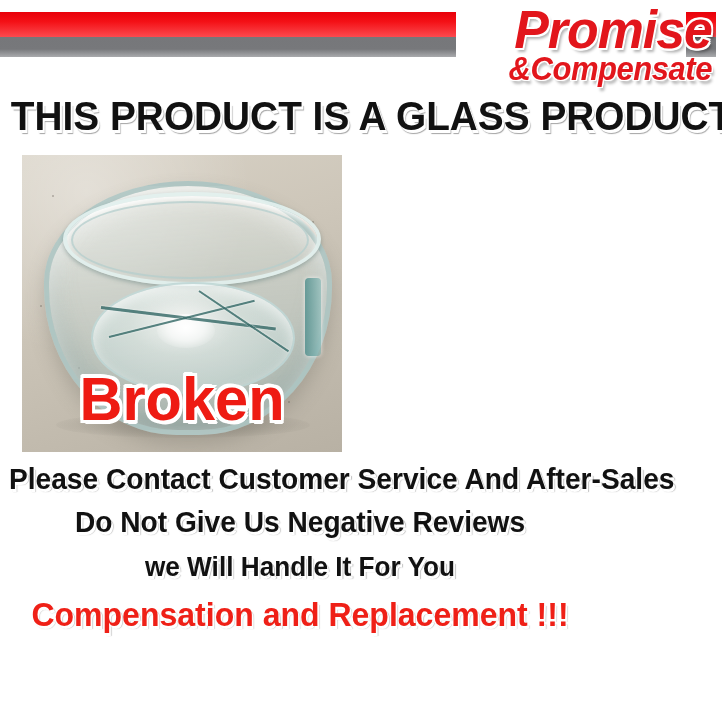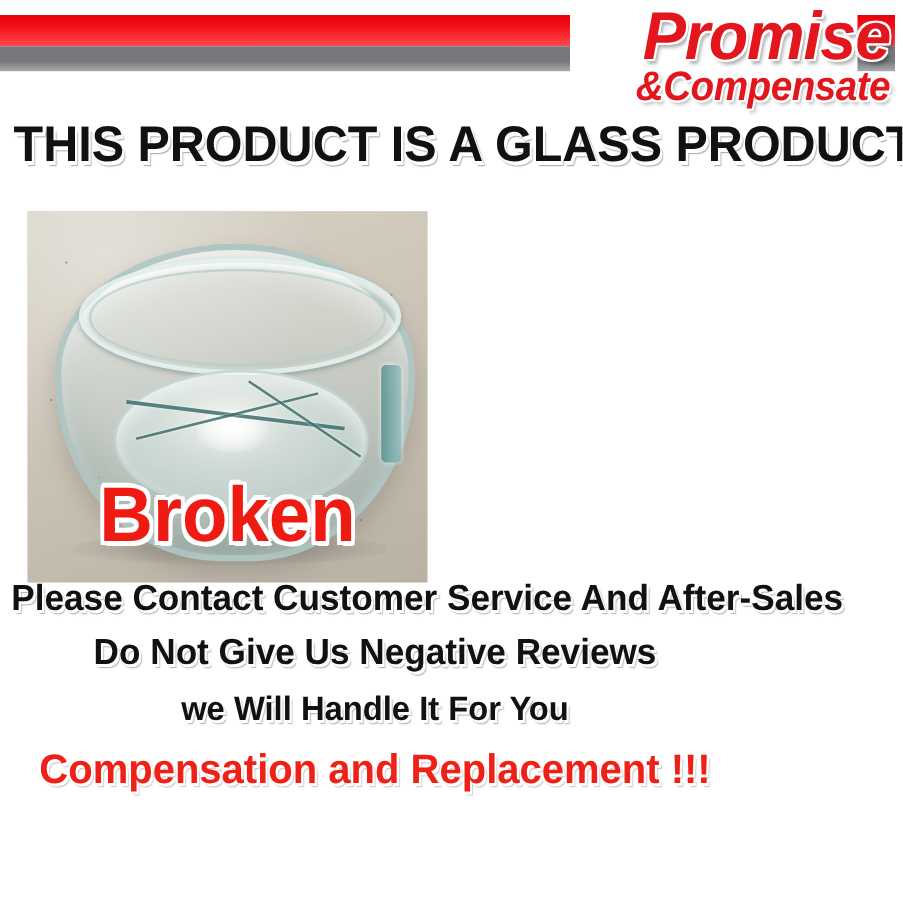--- a/index.html
+++ b/index.html
@@ -117,21 +117,21 @@
     white-space: nowrap;
     transform: scaleX(0.97);
     transform-origin: center top;
     text-shadow: 2px 3px 0 #ffffff, 2.6px 3.6px 1px rgba(90,90,90,0.55);
   }
 
   
   .photo-row {
     position: absolute;
     left: 0;
-    top: 169px;
+    top: 155px;
     width: 722px;
     height: 243px;
   }
   .photo {
     position: absolute;
     top: 0;
     width: 320px;
     height: 297px;
     overflow: hidden;
     background: #cfcabf;

